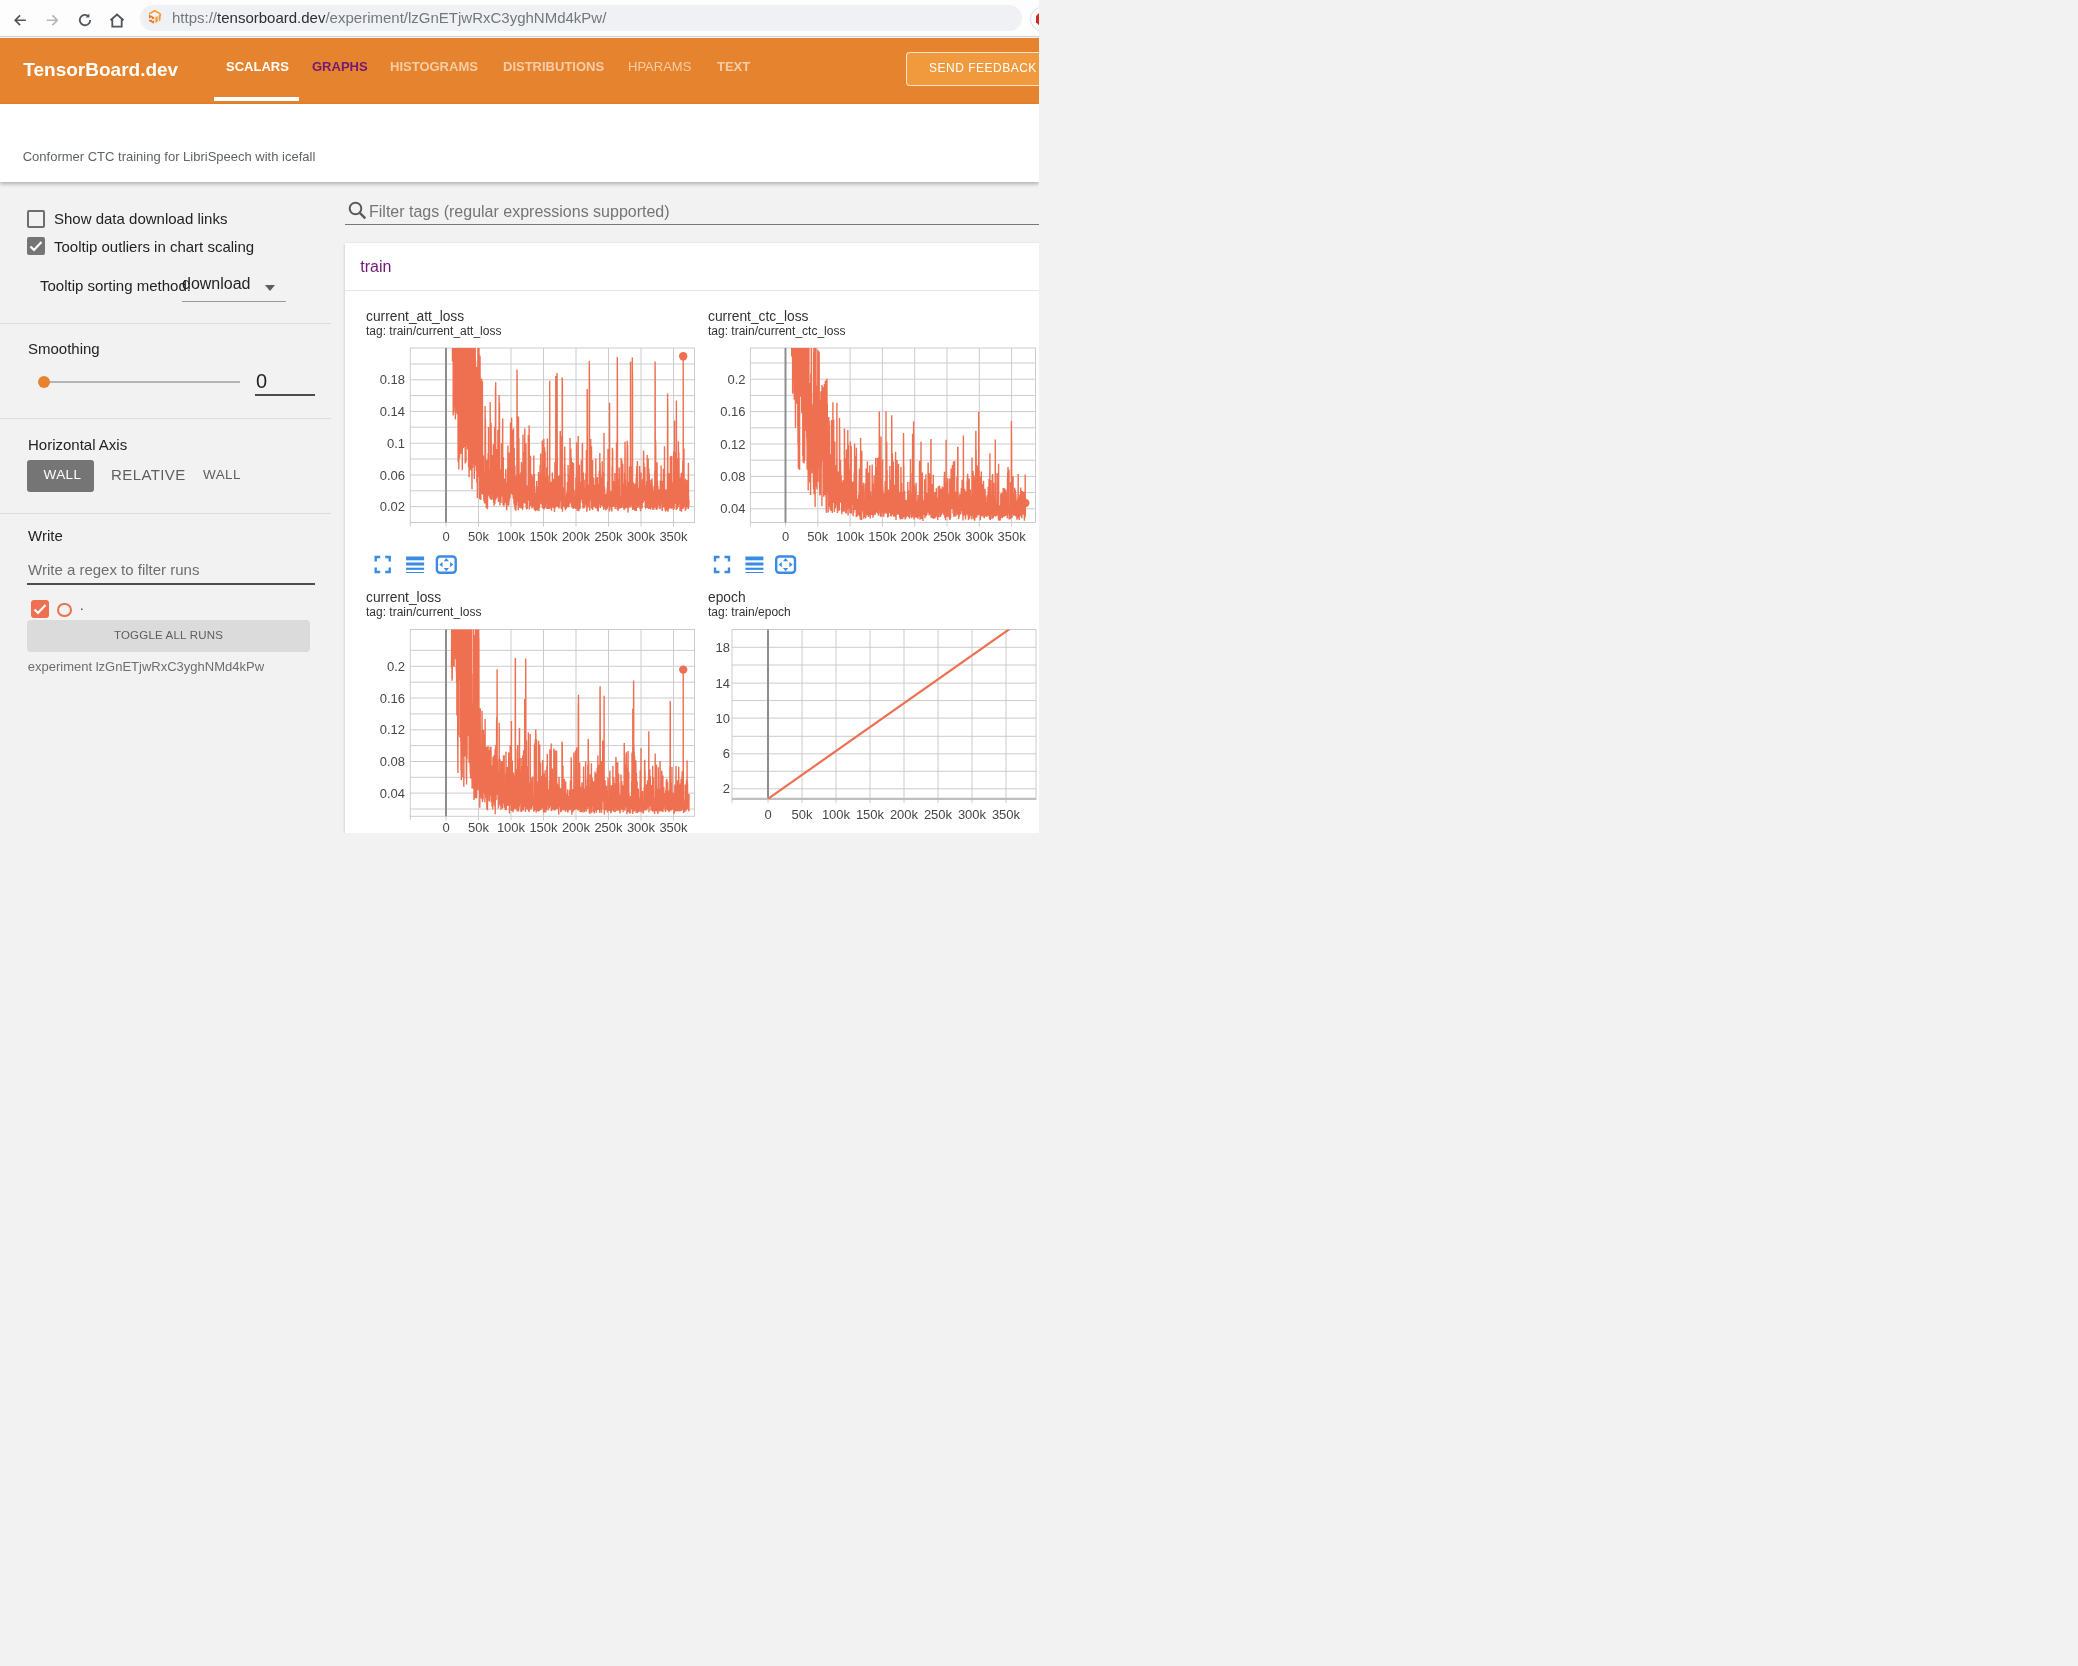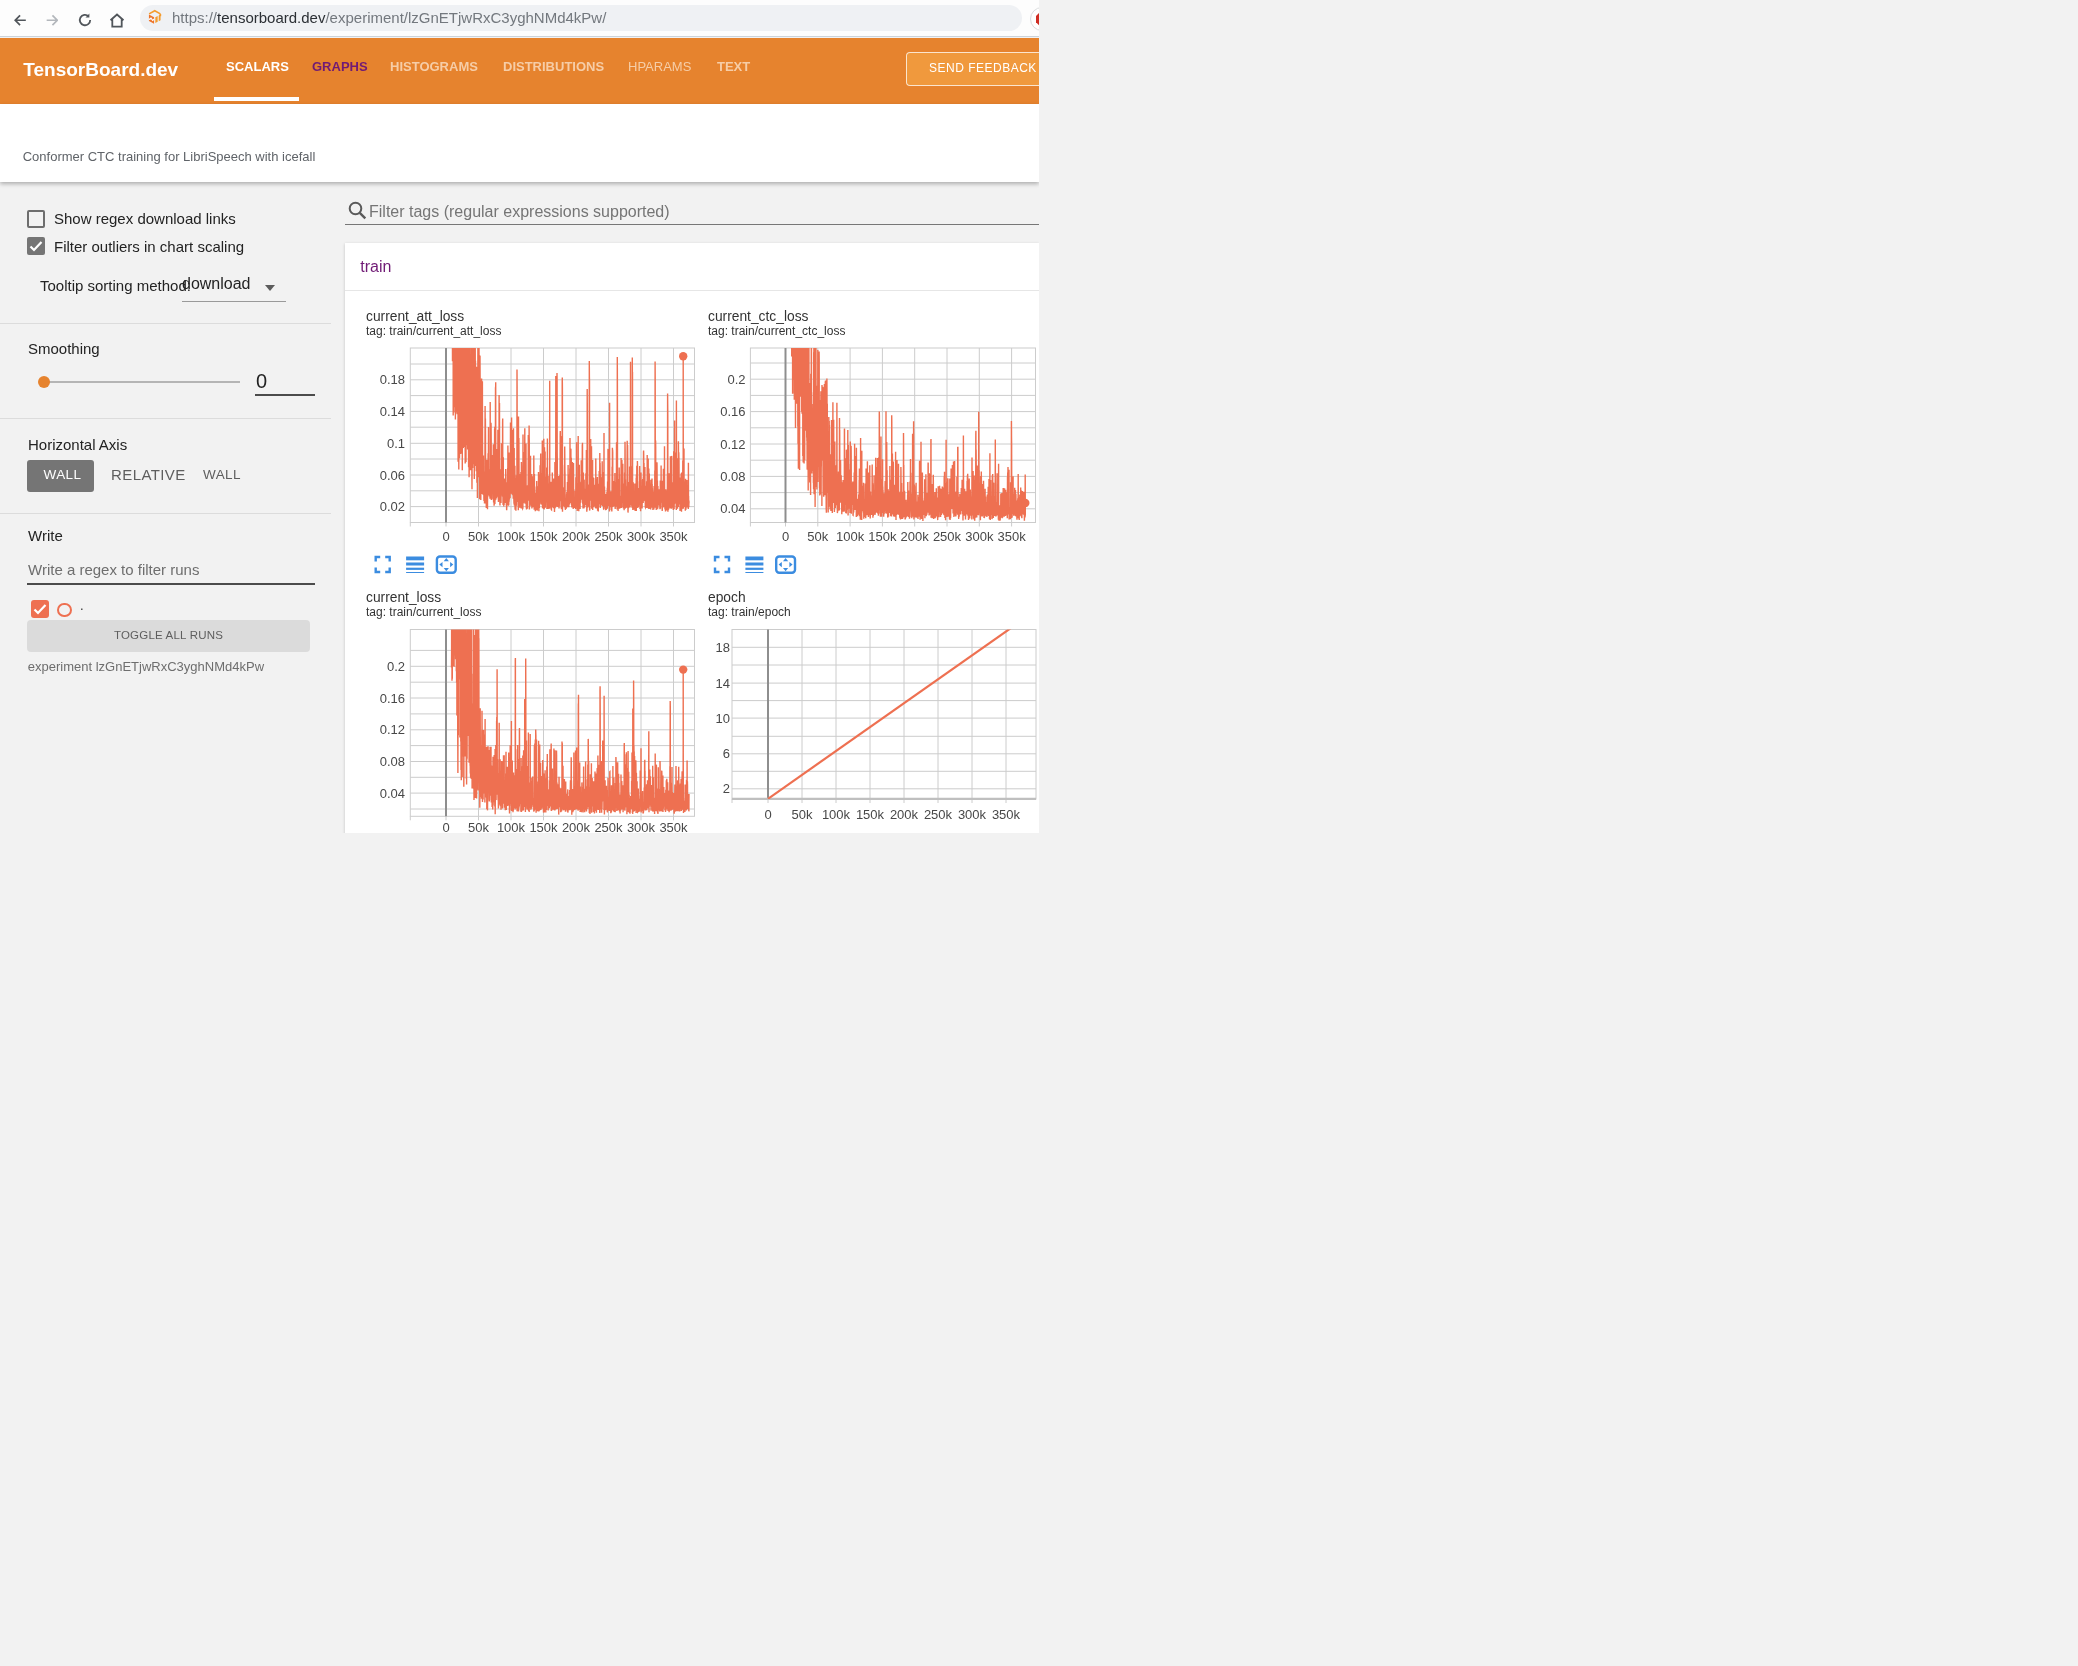--- a/index.html
+++ b/index.html
@@ -45,27 +45,27 @@
 <div class="abs" style="left:628px;top:60.4px;font-size:13px;line-height:13px;font-weight:normal;color:#f6cda7;">HPARAMS</div>
 <div class="abs" style="left:717px;top:60.4px;font-size:13px;line-height:13px;font-weight:bold;color:#f6cda7;">TEXT</div>
 <div class="abs" style="left:214px;top:97.4px;width:84.5px;height:3.6px;background:#ffffff;"></div>
 <div class="abs" style="left:906px;top:52px;width:160px;height:33.5px;background:#f0993d;border:1px solid rgba(255,255,255,0.75);border-radius:4px;"></div>
 <div class="abs" style="left:929px;top:62.4px;font-size:12px;line-height:12px;letter-spacing:0.5px;color:#ffffff;">SEND FEEDBACK</div>
 
 <div class="abs" style="left:0;top:103.5px;width:1039px;height:78px;background:#ffffff;box-shadow:0 2px 4px rgba(0,0,0,0.28);"></div>
 <div class="abs" style="left:22.7px;top:150.2px;font-size:13px;line-height:13px;color:#5f6368;">Conformer CTC training for LibriSpeech with icefall</div>
 
 <div class="abs" style="left:27px;top:209.5px;width:18px;height:18px;border:2px solid #6e6e6e;border-radius:2px;"></div>
-<div class="abs" style="left:54px;top:210.2px;font-size:15px;line-height:17px;color:#232323;">Show regex download links</div>
+<div class="abs" style="left:54px;top:210.2px;font-size:15px;line-height:17px;color:#232323;">Show data download links</div>
 <div class="abs" style="left:27px;top:237.3px;width:18px;height:18px;border-radius:2px;background:#757575;">
   <svg width="18" height="18" viewBox="0 0 18 18">
       <path d="M3.5,9.5 L7,13 L14.5,5" fill="none" stroke="#fff" stroke-width="2.2"></path>
     </svg>
 </div>
-<div class="abs" style="left:54px;top:238px;font-size:15px;line-height:17px;color:#232323;">Filter outliers in chart scaling</div>
+<div class="abs" style="left:54px;top:238px;font-size:15px;line-height:17px;color:#232323;">Tooltip outliers in chart scaling</div>
 
 <div class="abs" style="left:40px;top:277px;font-size:15px;line-height:17px;color:#232323;">Tooltip sorting method:</div>
 <div class="abs" style="left:182px;top:274.9px;font-size:16px;line-height:18px;color:#232323;">download</div>
 <div class="abs" style="left:265px;top:285px;width:0;height:0;border-left:5.5px solid transparent;border-right:5.5px solid transparent;border-top:6px solid #5c5c5c;"></div>
 <div class="abs" style="left:182px;top:300.5px;width:104px;height:1px;background:#9a9a9a;"></div>
 
 <div class="abs" style="left:0;top:323px;width:331px;height:1px;background:#dcdcdc;"></div>
 
 <div class="abs" style="left:28px;top:339.5px;font-size:15px;line-height:17px;color:#232323;">Smoothing</div>
 <div class="abs" style="left:43px;top:381.4px;width:197px;height:2px;background:#b5b5b5;"></div>

